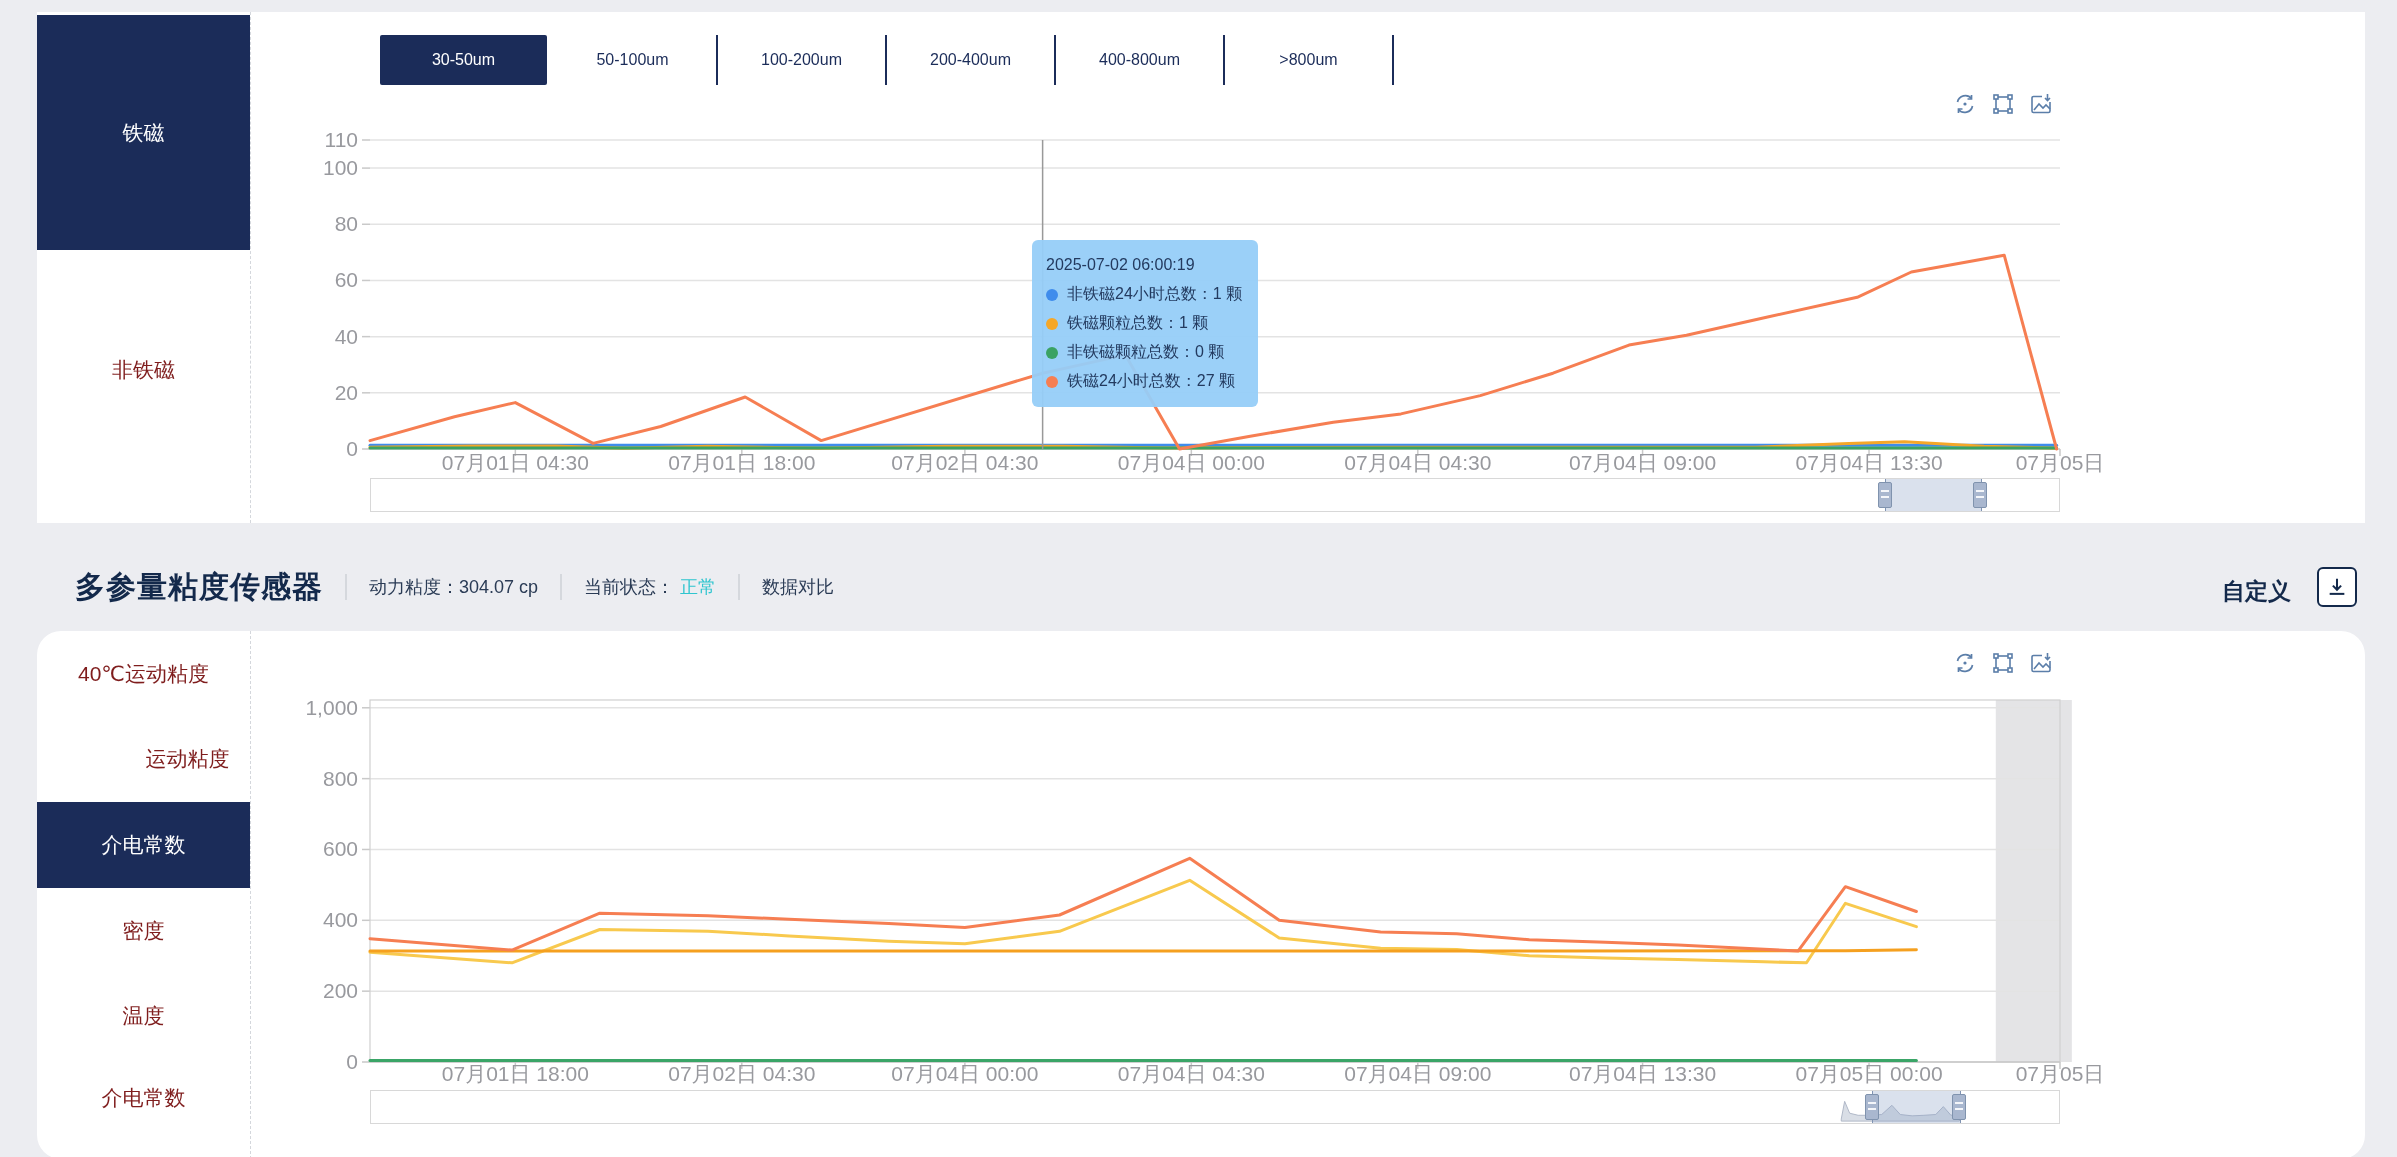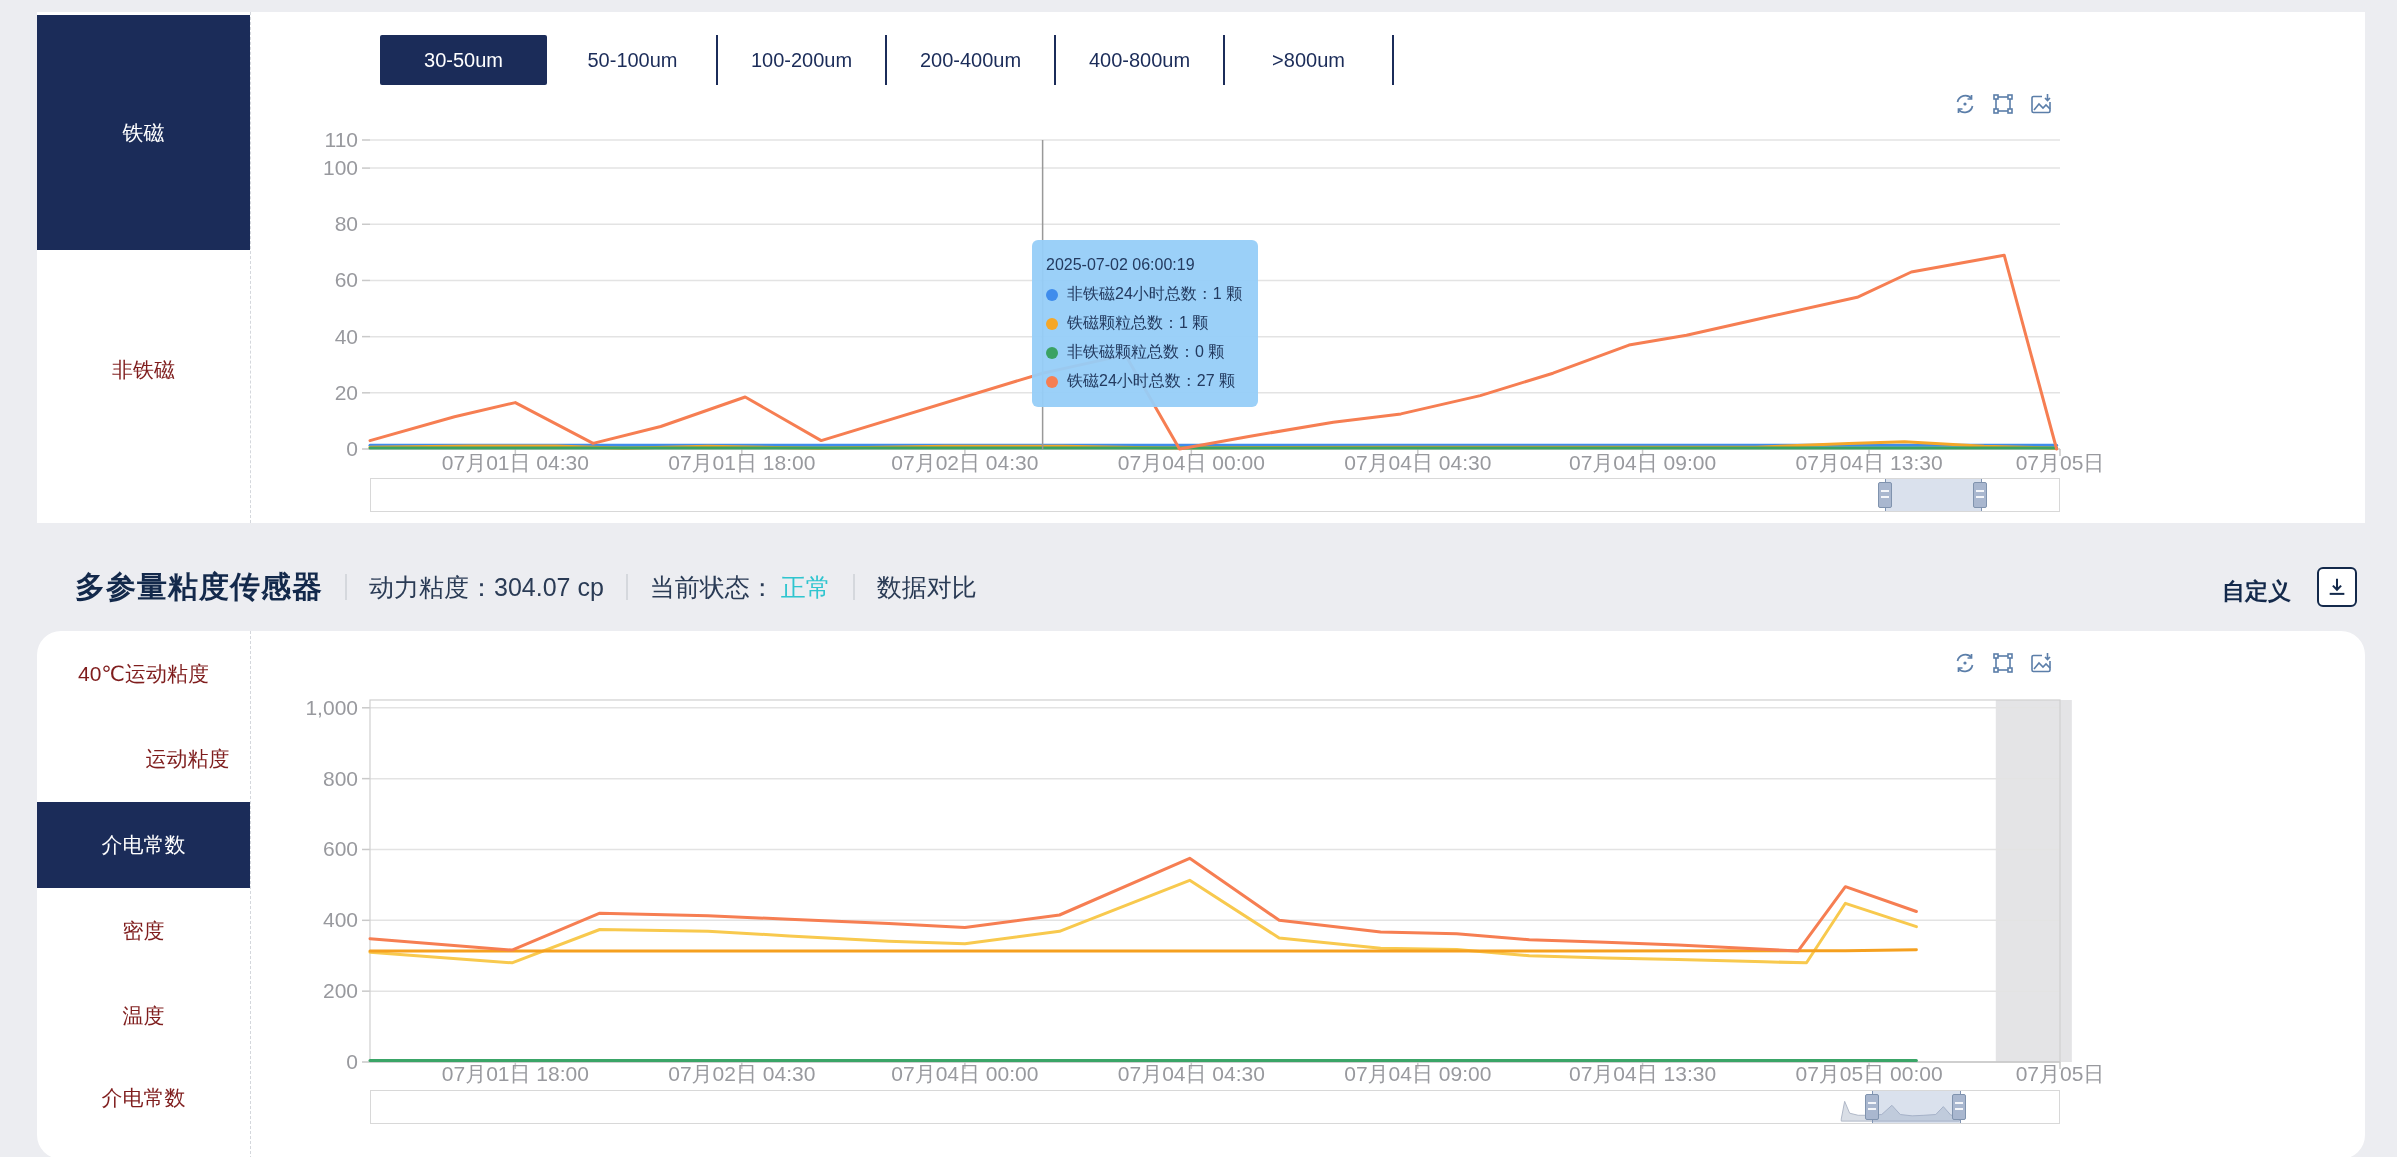--- a/index.html
+++ b/index.html
@@ -8,21 +8,21 @@
   #card1{top:12px;height:511px;}
   #card2{top:631px;height:528px;border-radius:24px;}
   .dash-divider{position:absolute;left:213px;top:0;bottom:0;width:0;border-left:1px dashed #d4d7dc;}
   
   .side-block{position:absolute;left:0;width:213px;display:flex;align-items:center;justify-content:center;
               font-size:21px;color:#7f1d1d;cursor:pointer;}
   .side-block.active{background:#1b2c59;color:#fff;}
   
   #tabs1{position:absolute;left:343px;top:23px;display:flex;align-items:stretch;height:50px;}
   .tab{min-width:151px;padding:0 8px;display:flex;align-items:center;justify-content:center;
-       font-size:20px;color:#1b2c59;border-right:2px solid #1b2c59;cursor:pointer;white-space:nowrap;}
+       font-size:16px;color:#1b2c59;border-right:2px solid #1b2c59;cursor:pointer;white-space:nowrap;}
   .tab.active{background:#1b2c59;color:#fff;border-right:none;margin-right:2px;border-radius:2px;}
   
   .toolbox{position:absolute;display:flex;gap:14px;}
   #toolbox1{left:1916px;top:80px;}
   #toolbox2{left:1916px;top:20px;}
   .tool-icon{width:24px;height:24px;cursor:pointer;color:#5b7ea9;}
   .tool-icon svg{width:24px;height:24px;display:block;}
   
   .chart-svg{position:absolute;left:0;top:0;}
   
@@ -37,21 +37,21 @@
              border-left:1px solid #7f93b2;border-right:1px solid #7f93b2;cursor:grab;}
   .dz-handle{position:absolute;top:50%;width:12px;height:24px;transform:translate(-50%,-50%);
              background:#a9b7cf;border:1px solid #8093ae;border-radius:2px;cursor:ew-resize;}
   .dz-handle::before,.dz-handle::after{content:"";position:absolute;left:2px;right:2px;height:2px;background:#f4f6fa;}
   .dz-handle::before{top:7px;} .dz-handle::after{top:13px;}
   .dz-spark{position:absolute;left:0;top:0;width:100%;height:100%;pointer-events:none;}
   
   #header2{position:absolute;left:75px;right:40px;top:556px;height:62px;display:flex;align-items:center;}
   #header2 .title{font-size:30px;font-weight:bold;color:#13294b;letter-spacing:1px;}
   .hsep{width:2px;height:26px;background:#d5d8dd;margin:0 22px;}
-  .hitem{font-size:25px;color:#2a3b55;}
+  .hitem{font-size:18px;color:#2a3b55;}
   .status-ok{margin-left:6px;}
   #custom-group{margin-left:auto;display:flex;align-items:flex-end;gap:26px;}
   #custom-label{font-size:23px;font-weight:bold;color:#13294b;cursor:pointer;}
   #export-btn{width:36px;height:36px;border:2px solid #13294b;border-radius:6px;display:flex;
               align-items:center;justify-content:center;cursor:pointer;background:#fff;color:#13294b;}
 </style>
 </head>
 <body>
 
 <div id="stage">

